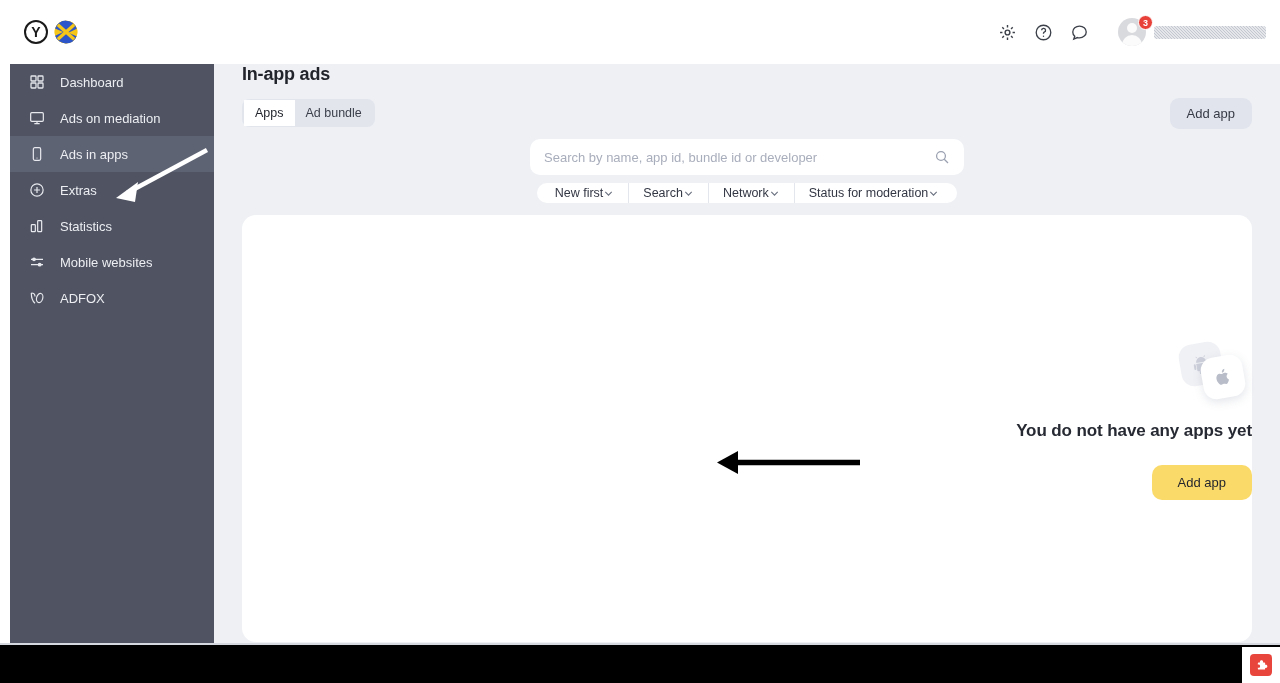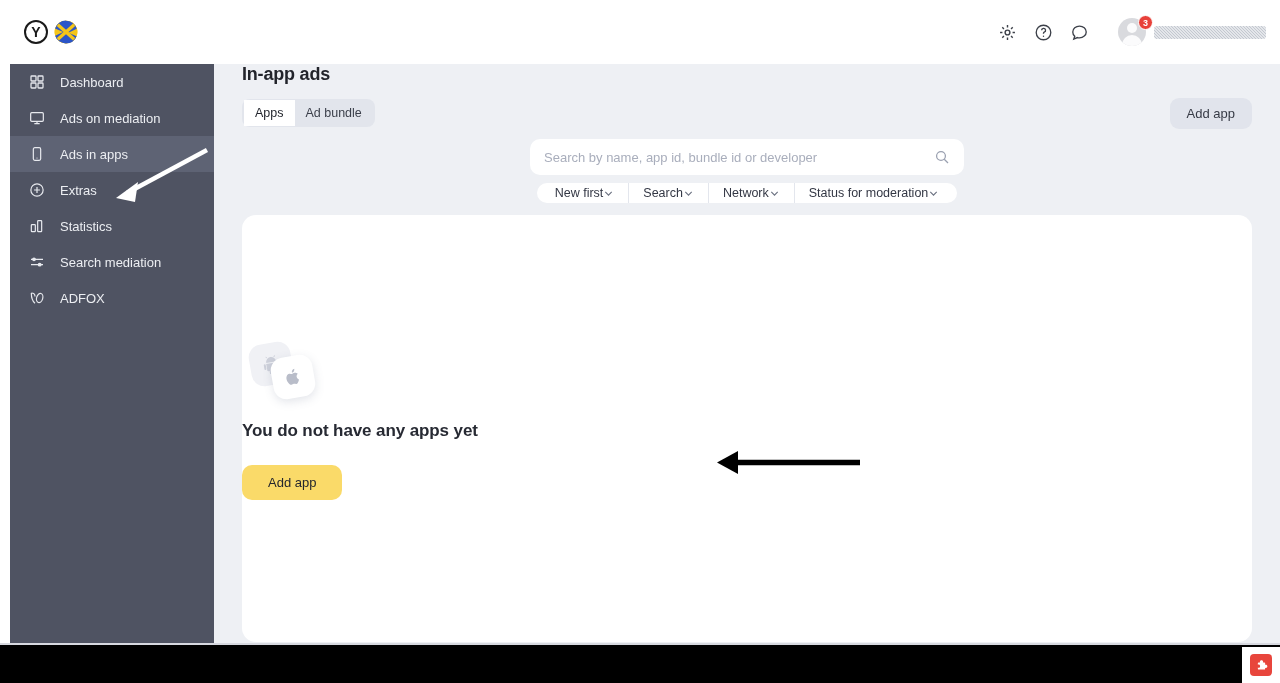--- a/index.html
+++ b/index.html
@@ -159,21 +159,21 @@
   .caret { color: #6b7180; display: flex; align-items: center; }
 
   
   .card {
     margin-top: 12px; height: 427px; background: #ffffff;
     border-radius: 14px; position: relative;
     display: flex; flex-direction: column; align-items: center;
   }
   .empty-wrap {
     position: absolute; left: 0; right: 0; top: 128px;
-    display: flex; flex-direction: column; align-items: flex-start;
+    display: flex; flex-direction: column; align-items: flex-end;
   }
   .empty-art { position: relative; width: 80px; height: 60px; }
   .art-card {
     position: absolute; border-radius: 13px;
     display: flex; align-items: center; justify-content: center;
   }
   .art-android {
     width: 42px; height: 42px; left: 8px; top: 0;
     background: #f0f1f5; transform: rotate(-10deg); color: #cdd0da;
   }
@@ -314,21 +314,21 @@
       </div>
 
       <div class="nav-item">
         <span class="nav-ico">
           <svg width="16" height="16" viewBox="0 0 24 24" fill="none" stroke="currentColor" stroke-width="1.9">
             <path d="M3 8h18M3 16h18"></path>
             <circle cx="7.5" cy="8" r="1.9" fill="currentColor"></circle>
             <circle cx="16" cy="16" r="1.9" fill="currentColor"></circle>
           </svg>
         </span>
-        <span class="nav-label">Search mediation</span>
+        <span class="nav-label">Mobile websites</span>
       </div>
 
       <div class="nav-item">
         <span class="nav-ico">
           <svg width="16" height="16" viewBox="0 0 24 24" fill="none" stroke="currentColor" stroke-width="1.8">
             <path d="M3.5 4.5c0 8 2.5 13 5.5 15.5"></path>
             <path d="M3.5 4.5c3 0 5.5 2.2 5.5 5.2"></path>
             <ellipse cx="16" cy="12" rx="4.6" ry="7" transform="rotate(16 16 12)"></ellipse>
           </svg>
         </span>

